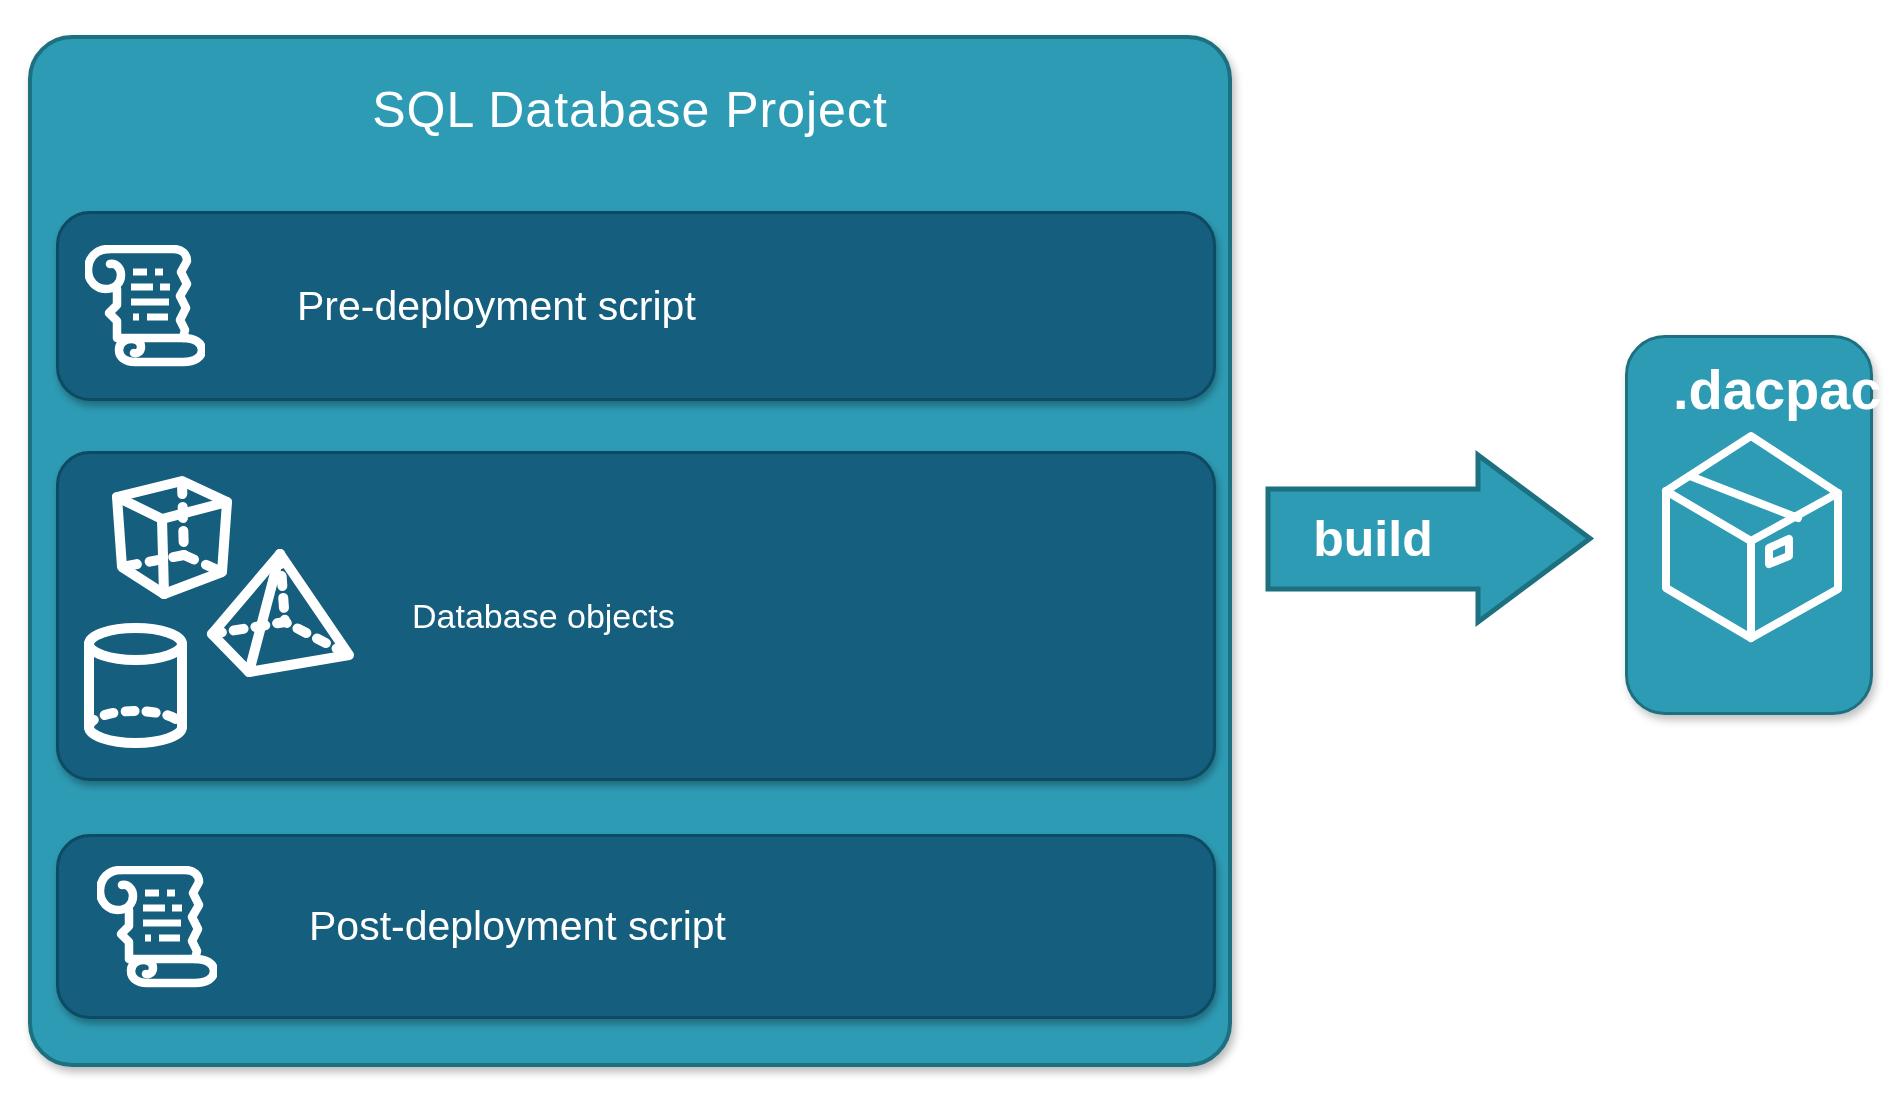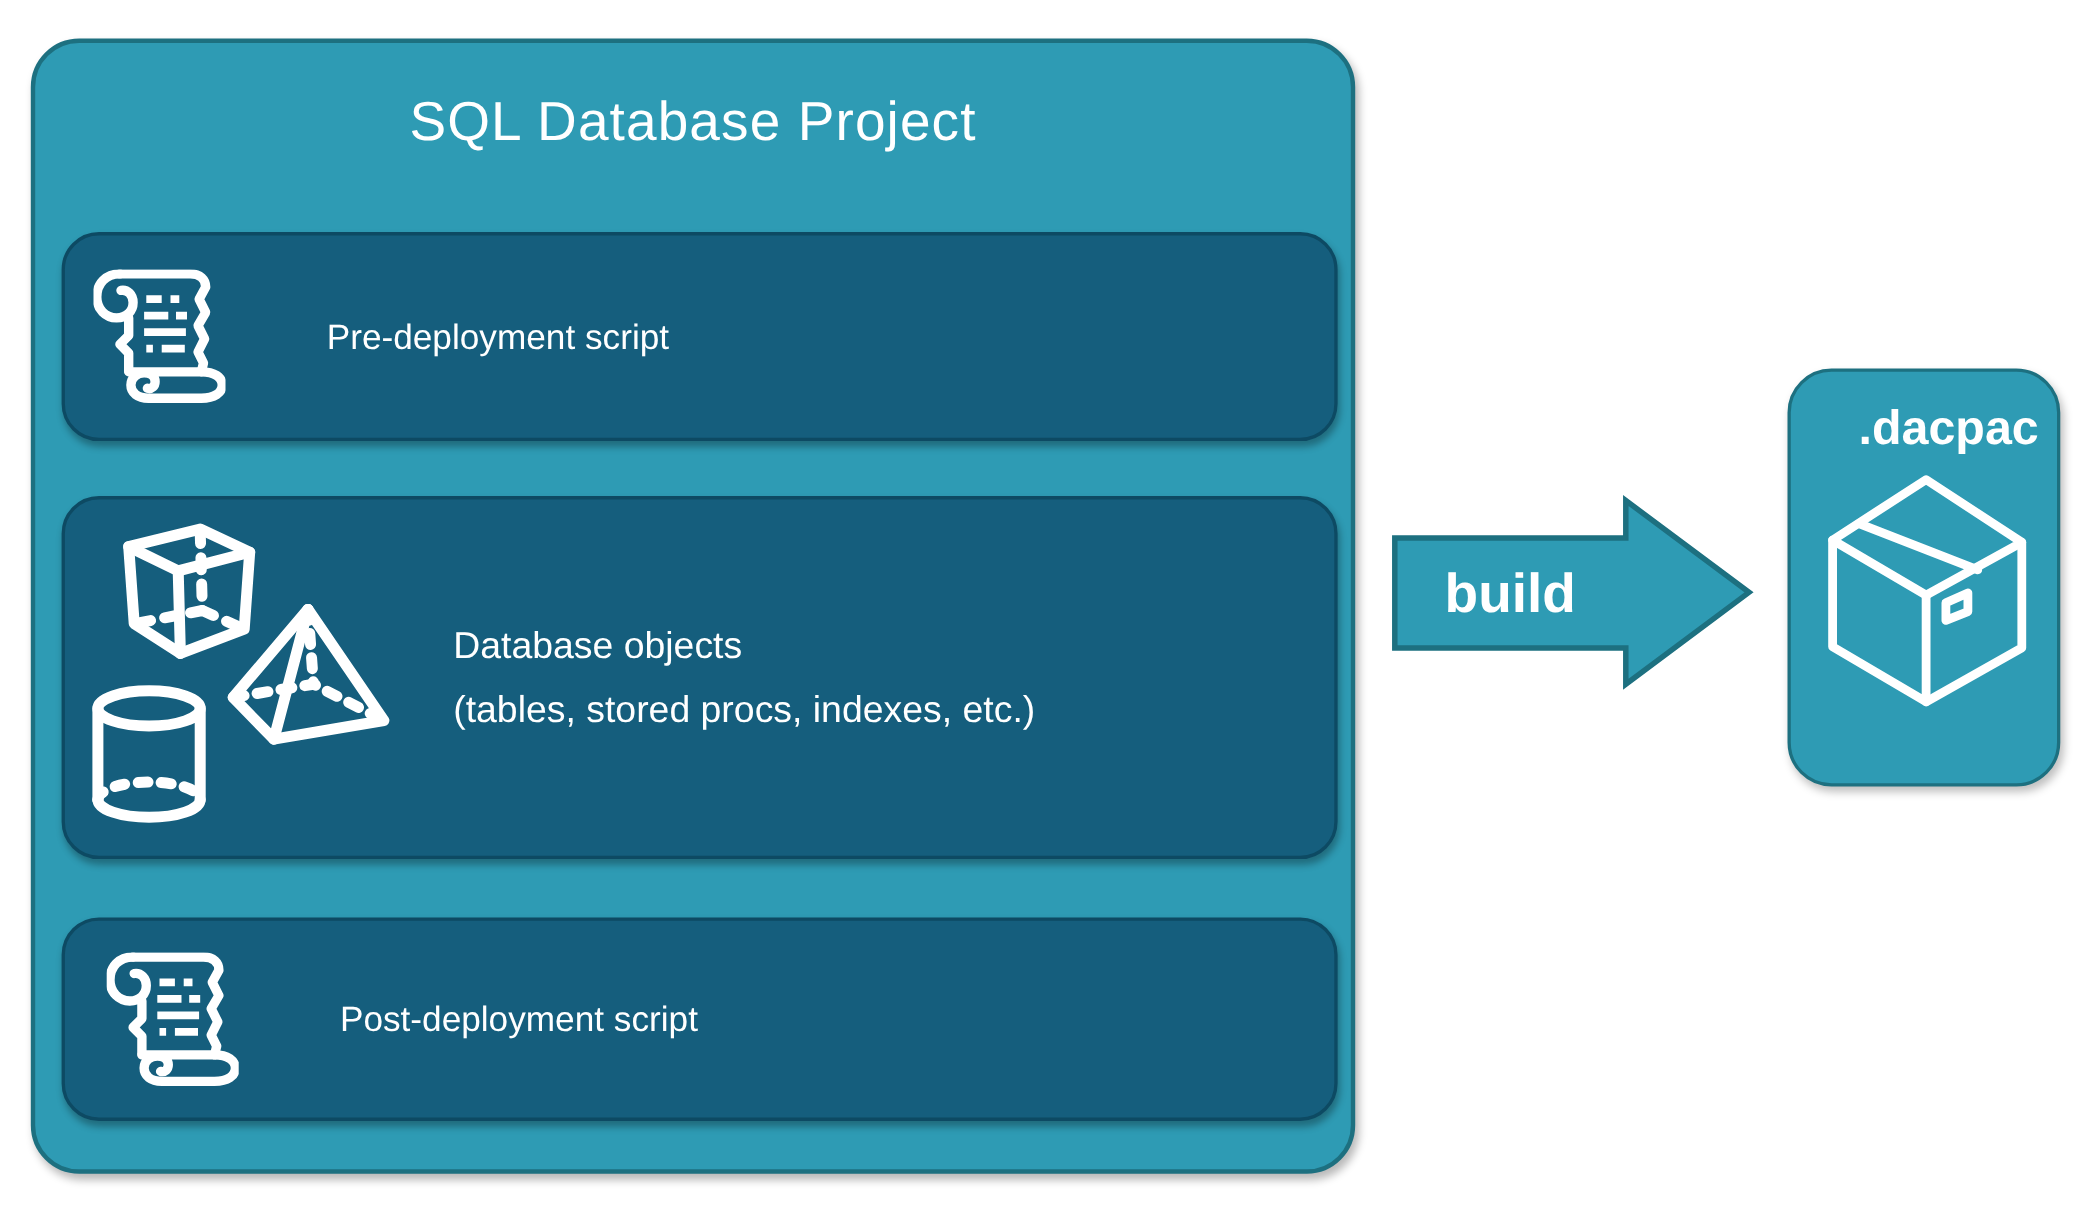--- a/index.html
+++ b/index.html
@@ -25,43 +25,43 @@
   .inner-box{
     position:absolute;left:24px;width:1160px;
     background:var(--dark);border:3px solid var(--dark-border);border-radius:34px;
     box-shadow:2px 5px 7px rgba(0,0,0,0.30);
     display:flex;align-items:center;
   }
   .box-pre{top:172px;height:190px;padding-left:26px;}
   .box-objects{top:412px;height:330px;}
   .box-post{top:795px;height:185px;padding-left:38px;}
   .inner-label{
-    color:var(--text);font-size:32px;font-weight:400;margin-left:92px;white-space:nowrap;
+    color:var(--text);font-size:41px;font-weight:400;margin-left:92px;white-space:nowrap;
   }
   .objects-label-wrap{
     position:absolute;left:353px;top:50%;transform:translateY(-50%);
     color:var(--text);font-size:34px;font-weight:400;line-height:58px;white-space:nowrap;
   }
   .shapes-svg{position:absolute;left:18px;top:12px;}
 
   .arrow-svg{position:absolute;left:1263px;top:450px;}
   .arrow-label{
     position:absolute;left:1268px;top:489px;width:210px;height:100px;
     display:flex;align-items:center;justify-content:center;
     color:var(--text);font-size:50px;font-weight:700;
   }
 
   .artifact-box{
     position:absolute;left:1625px;top:335px;width:248px;height:380px;
     background:var(--teal);border:3px solid var(--teal-border);border-radius:40px;
     box-shadow:3px 5px 8px rgba(0,0,0,0.25);
   }
   .artifact-title{
-    margin-top:26px;text-align:center;color:var(--text);
-    font-size:44px;font-weight:700;line-height:52px;padding-left:45px;
+    margin-top:26px;text-align:right;color:var(--text);
+    font-size:56px;font-weight:700;line-height:52px;padding-left:45px;
   }
   .package-svg{position:absolute;left:32px;top:92px;}
 </style>
 </head>
 <body>
 
 <div class="canvas">
 
   <div class="project-box">
     <div class="project-title">SQL Database Project</div>
@@ -101,21 +101,20 @@
         </g>
         <g fill="none" stroke="#fff" stroke-width="10" stroke-linecap="round" stroke-linejoin="round">
           <ellipse cx="58.5" cy="178" rx="46.5" ry="16"></ellipse>
           <path d="M12,178 L12,261 M105,178 L105,261"></path>
           <path d="M12,261 A46.5,16 0 0,0 105,261"></path>
           <path d="M12,261 A46.5,16 0 0,1 105,261" stroke-dasharray="9 12"></path>
         </g>
       </svg>
       <div class="objects-label-wrap">
         <div>Database objects</div>
-        <div>(tables, stored procs, indexes, etc.)</div>
       </div>
     </div>
 
     <div class="inner-box box-post">
       <svg viewBox="0 0 120 122" width="120" height="122">
         <g fill="none" stroke="#fff" stroke-width="8.5" stroke-linecap="round" stroke-linejoin="round">
           <path d="M24,4 C11,4 3,13 3,25 C3,36 11,44 21,44 C30,44 36,38 36,30 C36,23 31,18 25,19"></path>
           <path d="M24,4 L88,4 C97,4 102,9 102,16 L96,27 L102,39 L95,51 L101,63 L95,75 L100,85 L98,93"></path>
           <path d="M32,44 L32,60 L24,68 L32,76 L32,92"></path>
           <path d="M32,93 L98,93 C110,93 117,98 117,105 C117,112 110,117 98,117 L50,117 C40,117 34,112 34,105 C34,98 40,94 46,94 C52,94 56,97 56,102 C56,106 53,109 49,108"></path>

